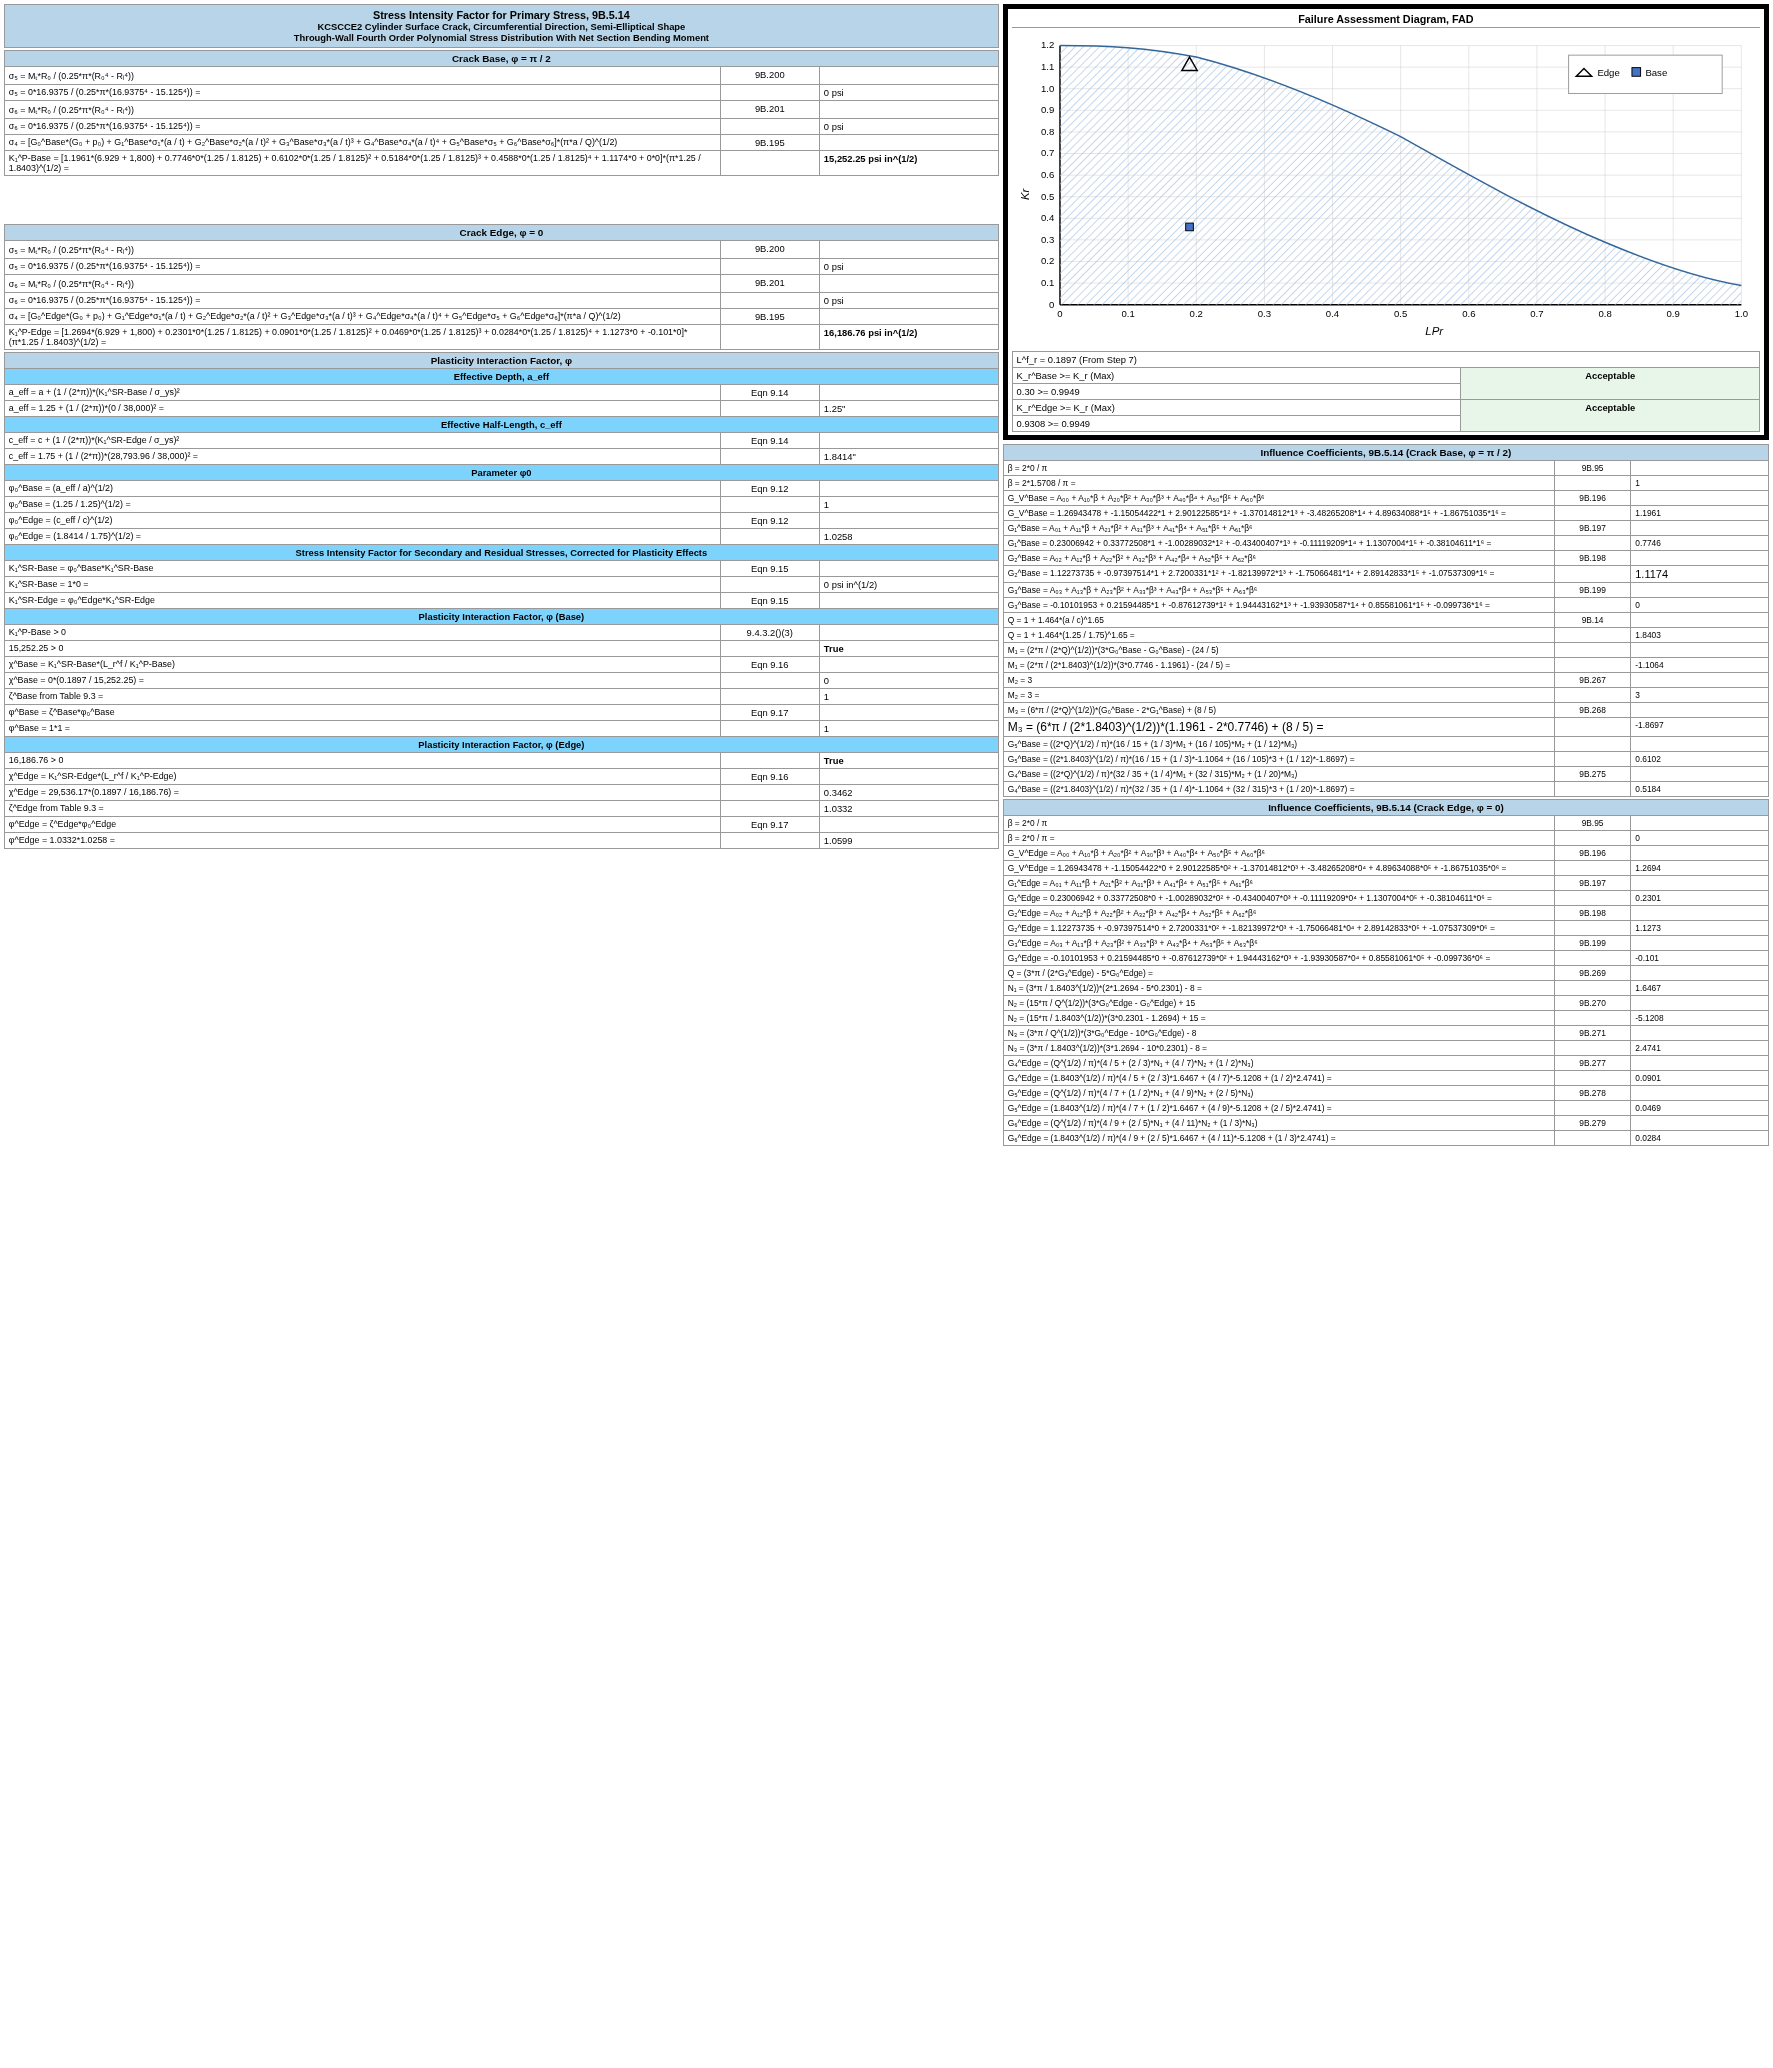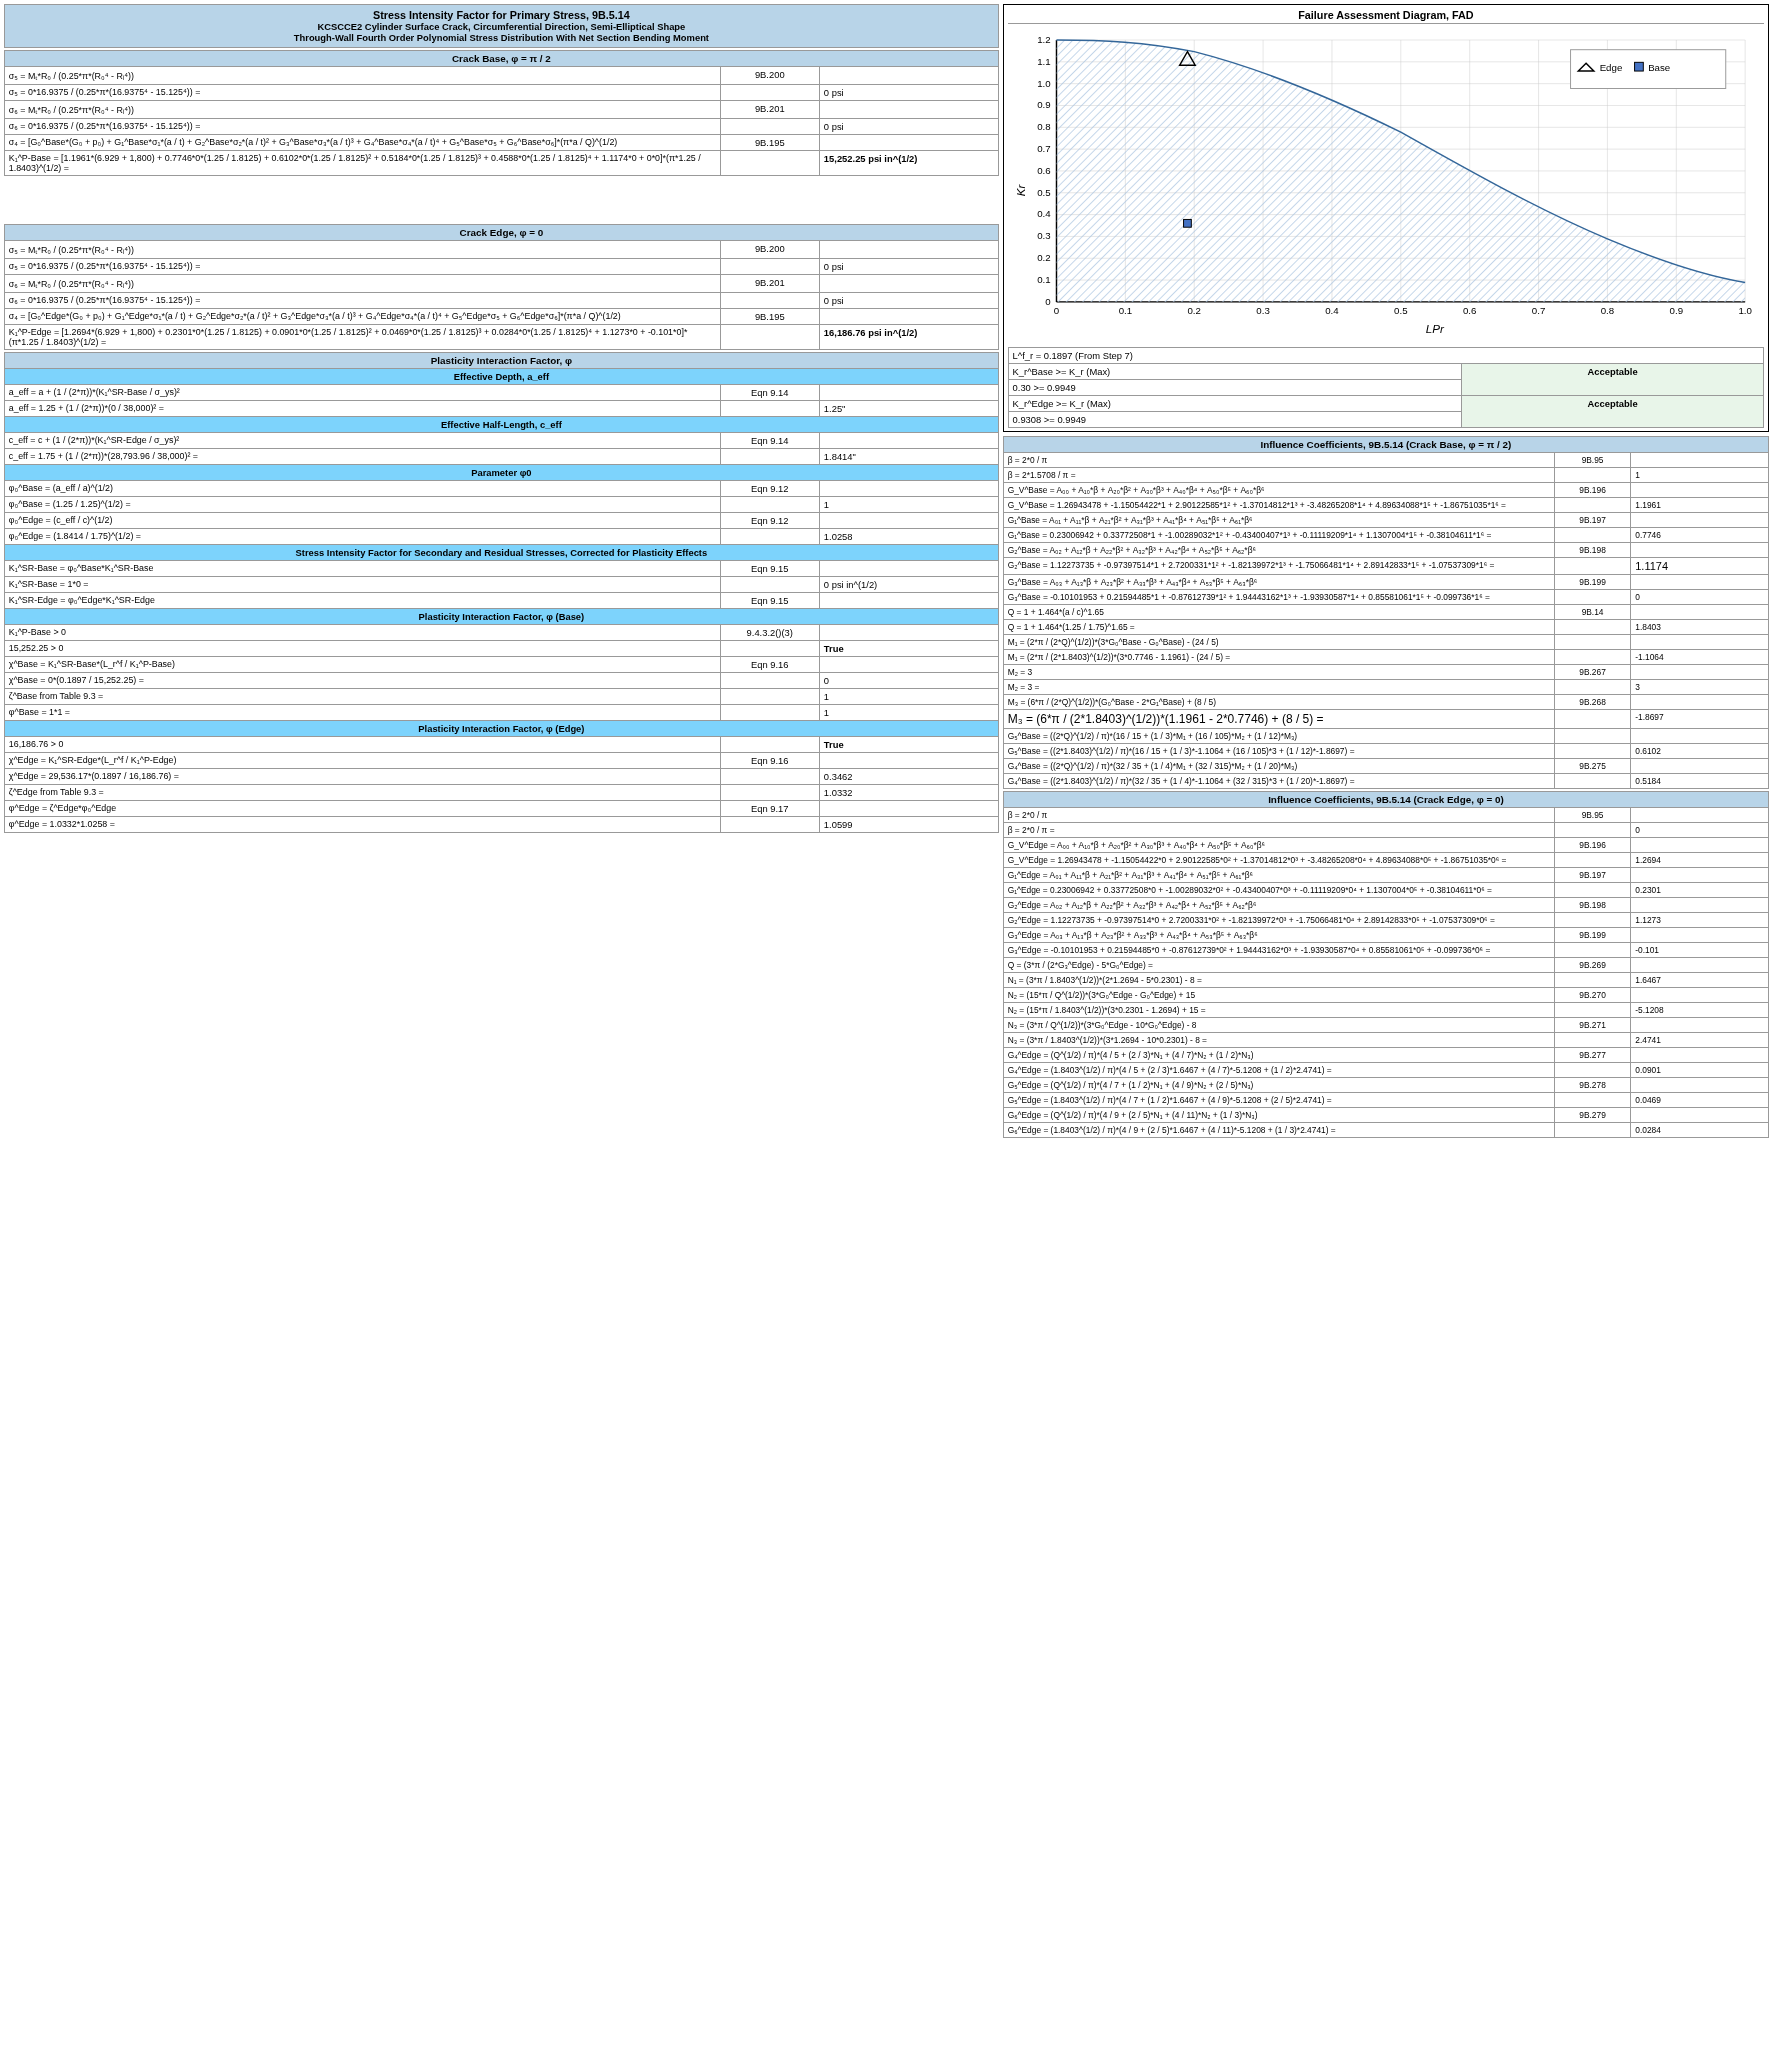--- a/index.html
+++ b/index.html
@@ -51,21 +51,21 @@
     .section-header {
       background: #b8d4e8;
       text-align: center;
       font-weight: bold;
       font-size: 9.9px;
     }
     .math-cell { font-size: 8.9px; }
 
     
     .fad-container {
-      border: 1px solid #000000;
+      border: 5px solid #000000;
       padding: 3.9px;
       background: #fff;
       margin-bottom: 3.9px;
     }
     .fad-title {
       text-align: center;
       font-weight: bold;
       font-size: 10.8px;
       margin-bottom: 3.9px;
       border-bottom: 1px solid #999;
@@ -274,20 +274,25 @@
       </tr>
       <tr>
         <td class="math-cell">χ^Base = 0*(0.1897 / 15,252.25) =</td>
         <td></td>
         <td>0</td>
       </tr>
       <tr>
         <td class="math-cell">ζ^Base from Table 9.3 =</td>
         <td></td>
         <td>1</td>
+      </tr>
+      <tr>
+        <td class="math-cell">φ^Base = ζ^Base*φ₀^Base</td>
+        <td style="text-align:center;">Eqn 9.17</td>
+        <td></td>
       </tr>
       <tr>
         <td class="math-cell">φ^Base = 1*1 =</td>
         <td></td>
         <td>1</td>
       </tr>
 
       <tr>
         <td colspan="3" class="header-mid">Plasticity Interaction Factor, φ (Edge)</td>
       </tr>

